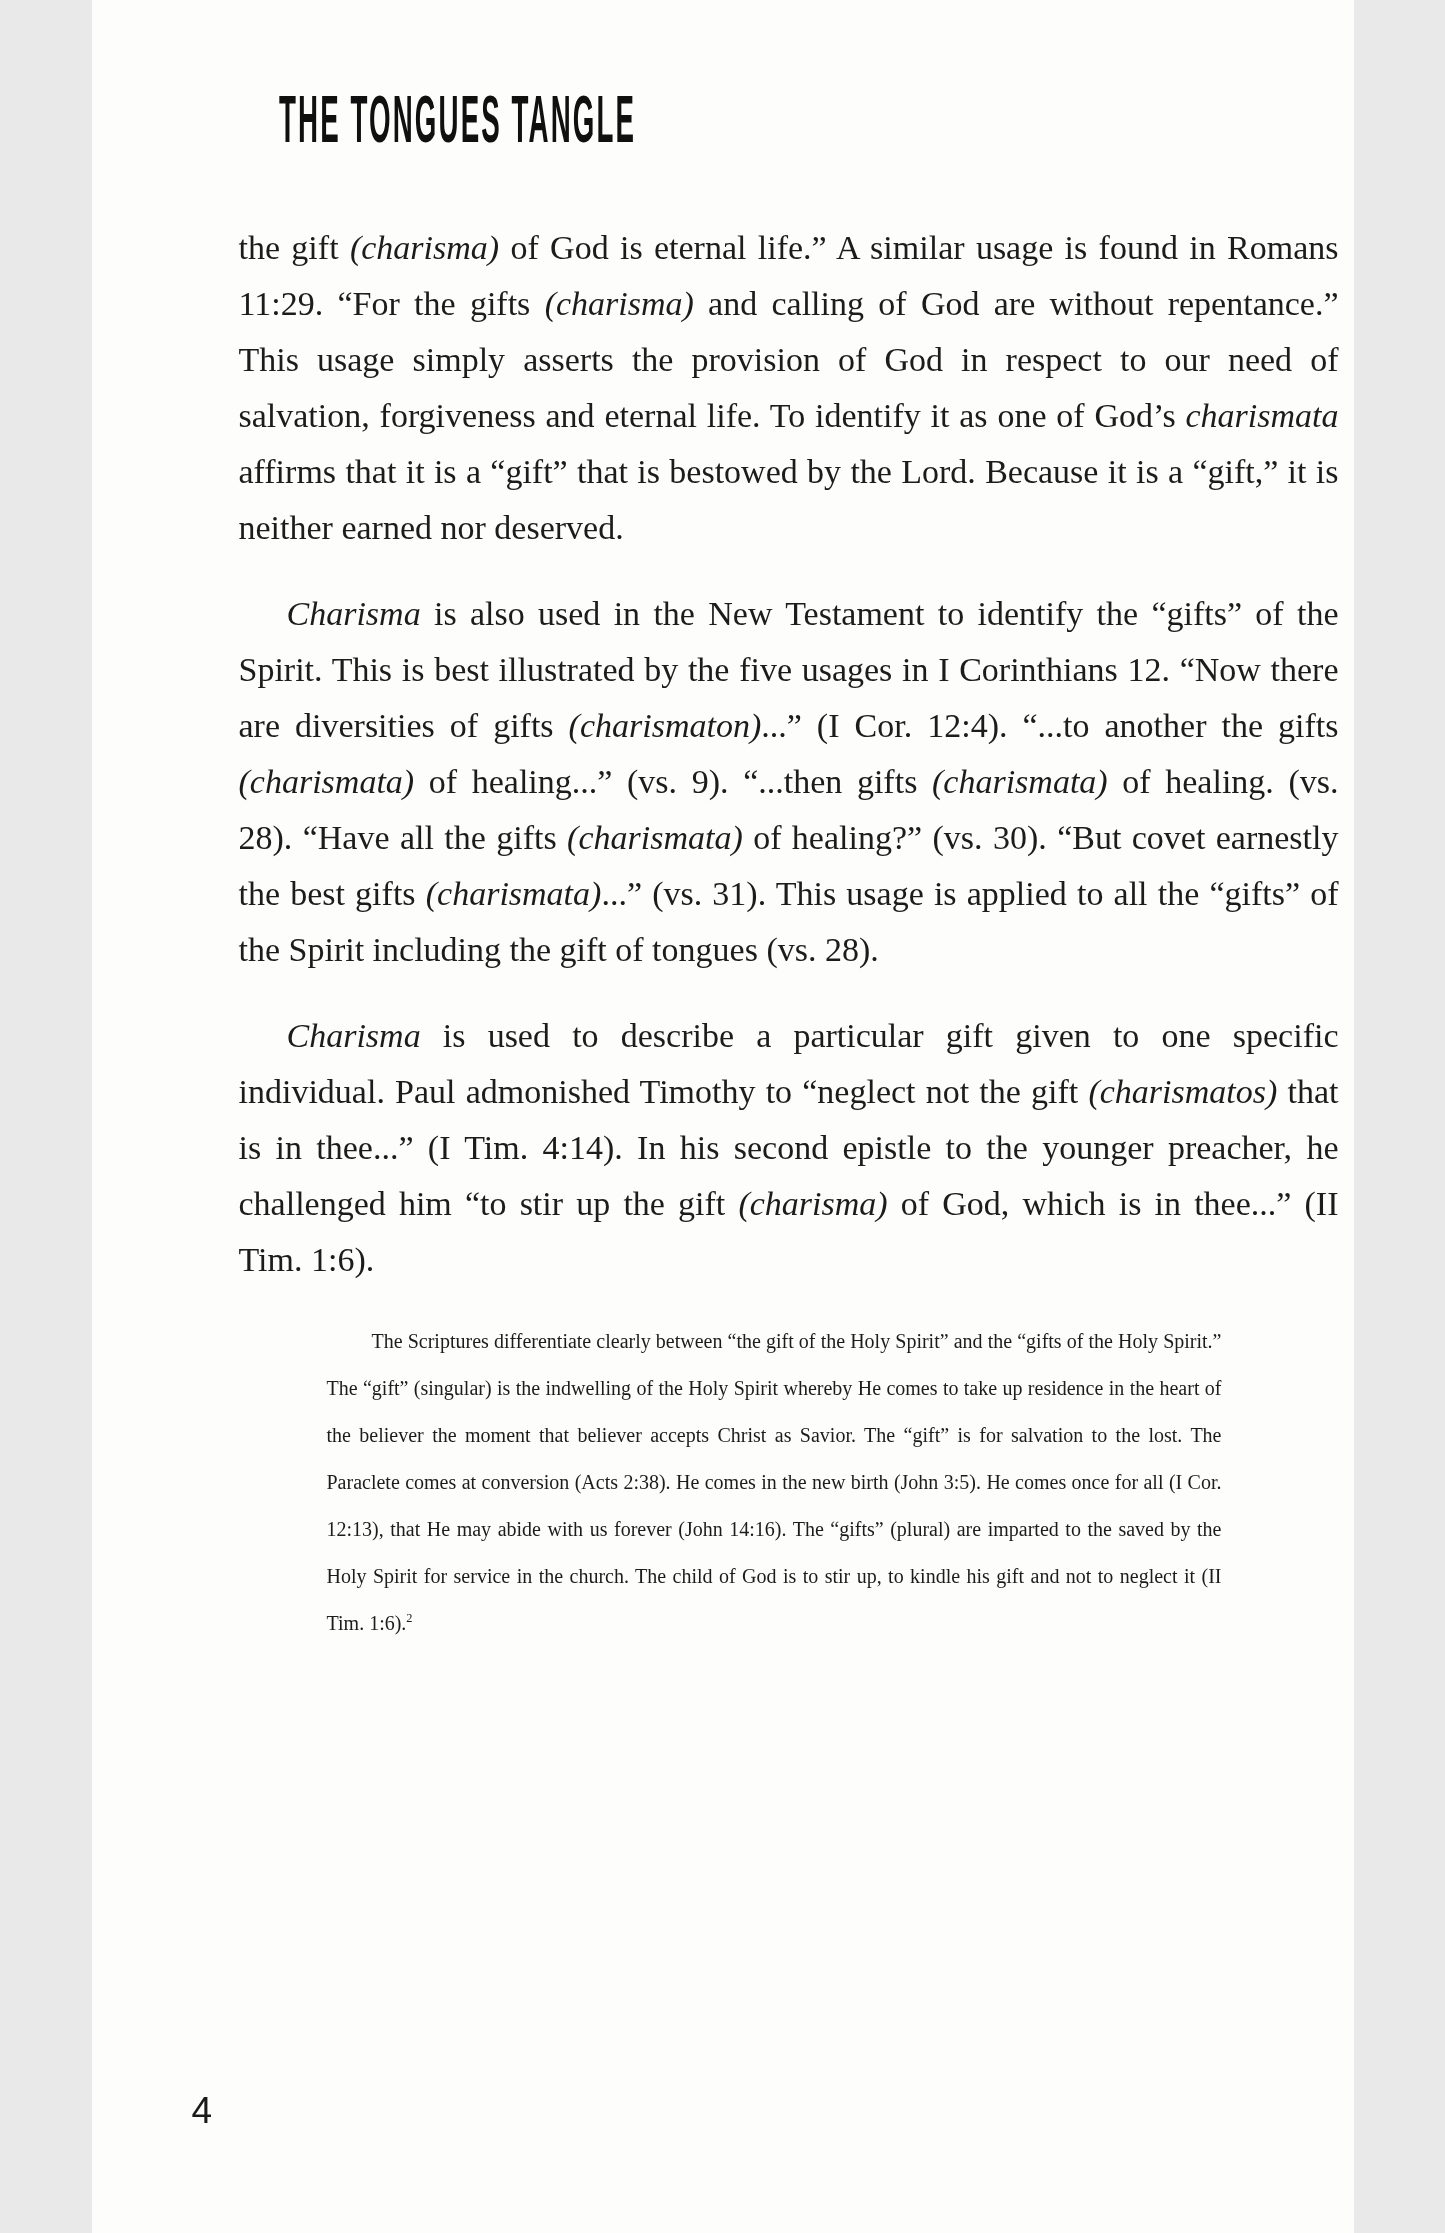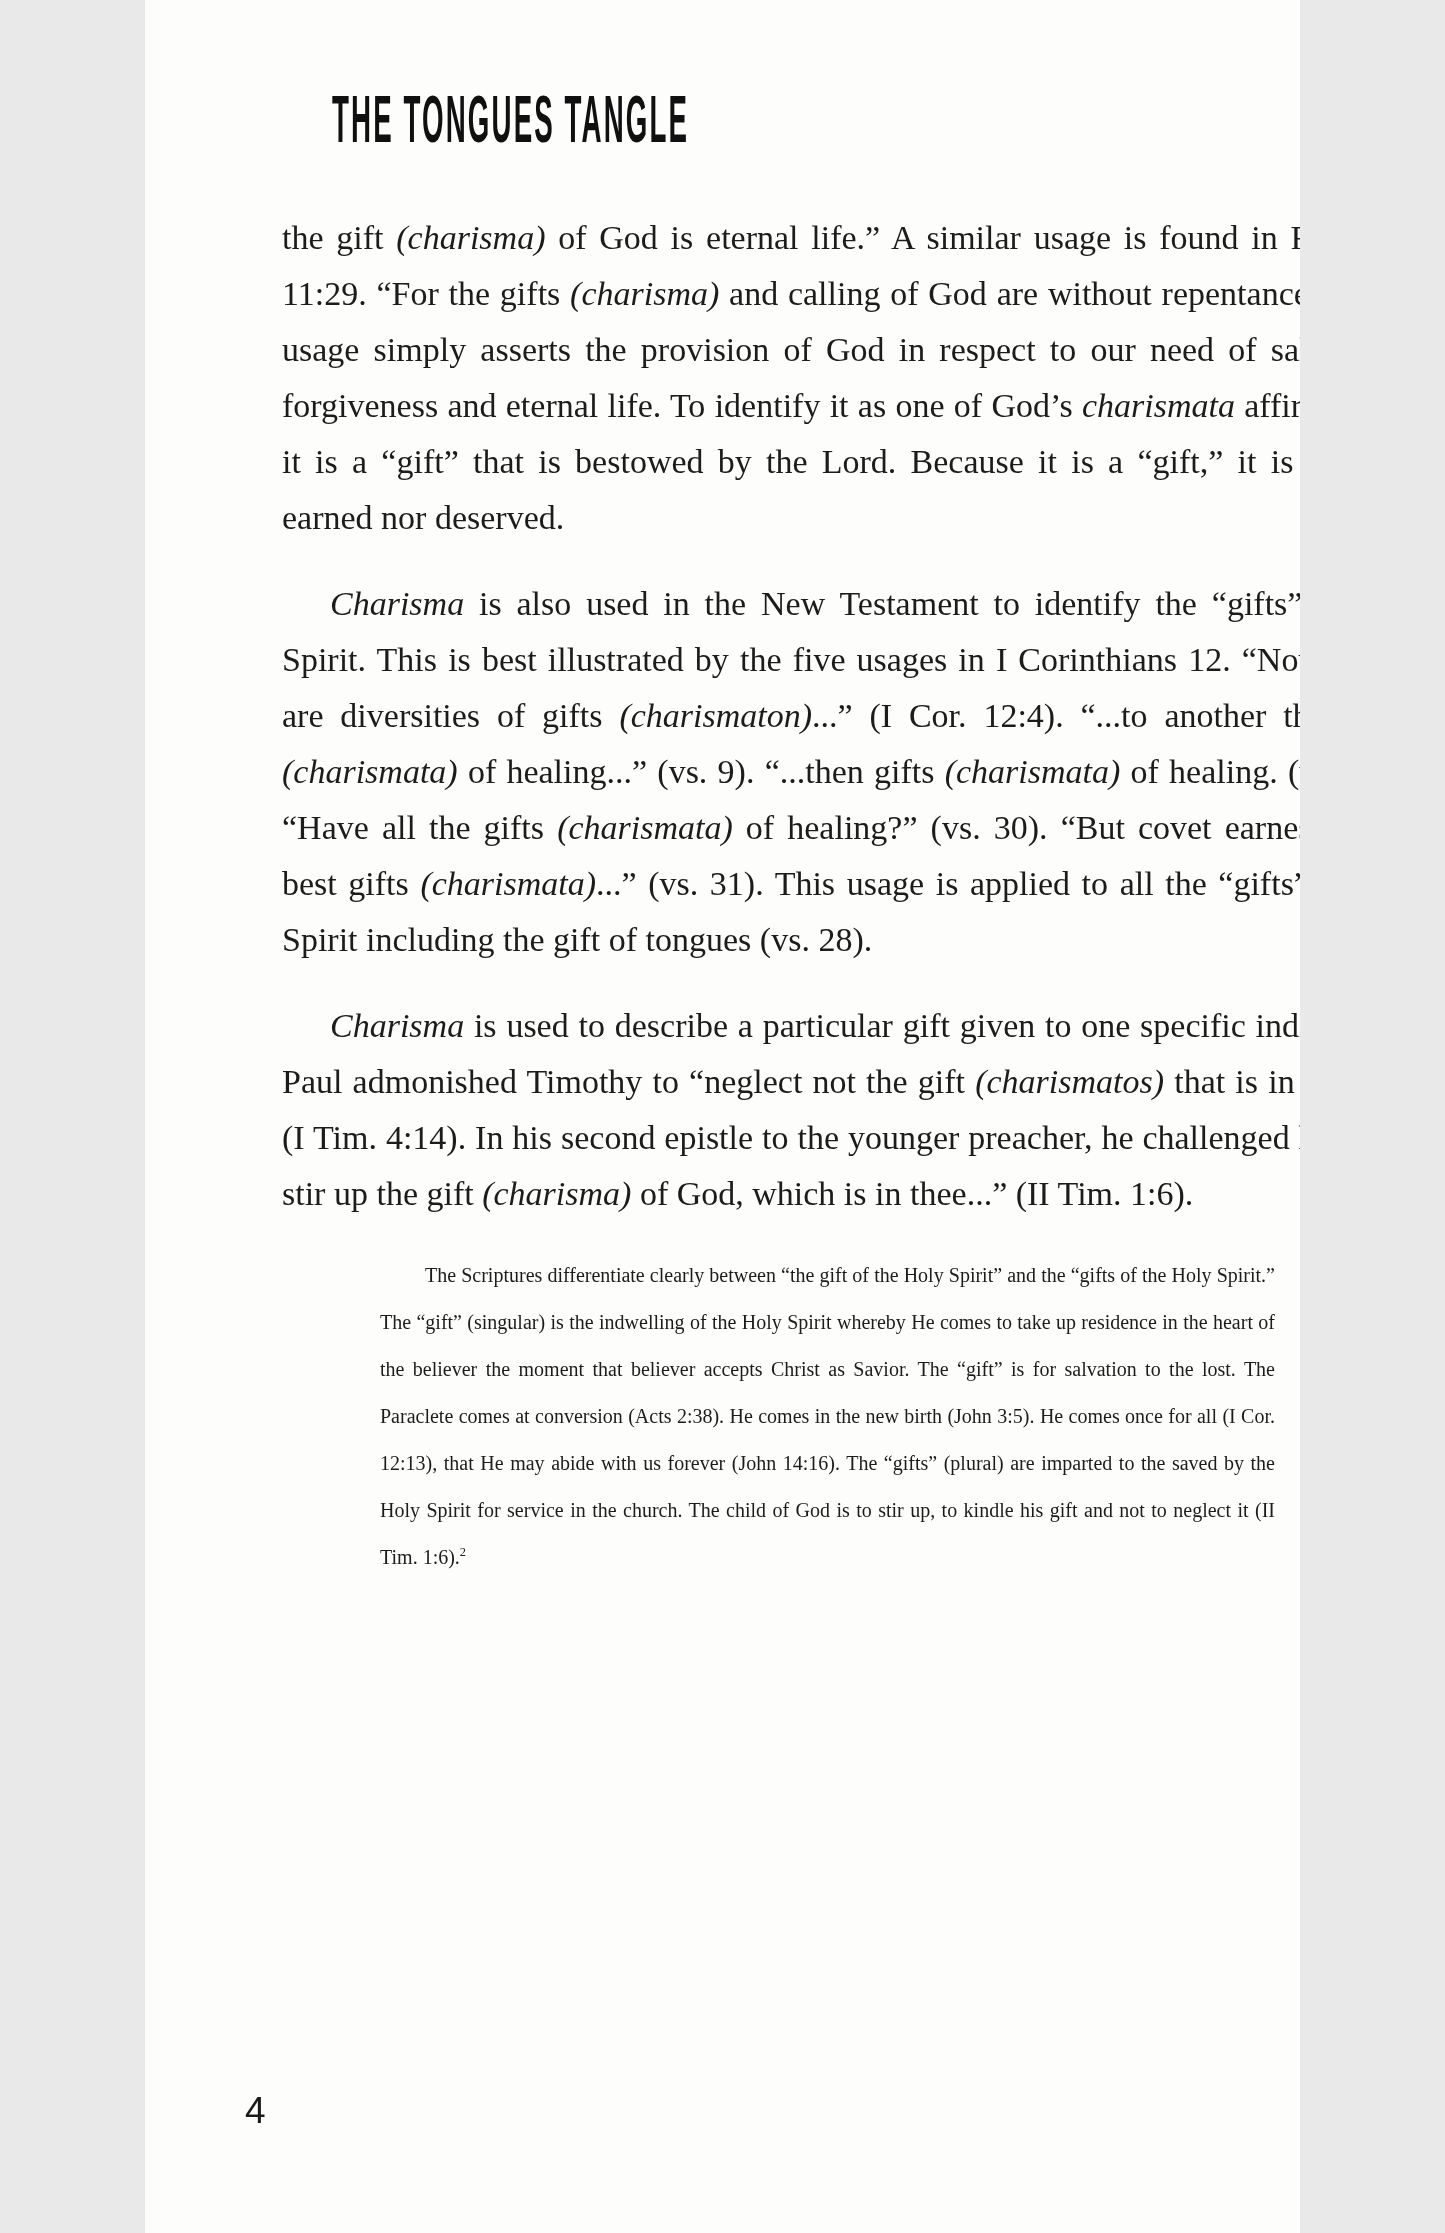--- a/index.html
+++ b/index.html
@@ -1,19 +1,19 @@
 <!DOCTYPE html>
 <html><head>
 <meta charset="utf-8">
 <style>
   * { margin: 0; padding: 0; box-sizing: border-box; }
   html, body { background: #e9e9e9; }
   .page {
     position: relative;
-    width: 1155px;
+    width: 1262px;
     height: 2233px;
     margin: 0 auto;
     background: #fdfdfc;
     font-family: "Liberation Serif", serif;
     color: #1c1c1c;
     overflow: hidden;
   }
   .chapter-title {
     position: absolute;
     left: 187px;
@@ -28,21 +28,21 @@
     transform-origin: left top;
     white-space: nowrap;
   }
   .text-column {
     position: absolute;
     left: 137px;
     top: 210px;
     width: 1120px;
   }
   .text-column p {
-    margin: 0;
+    margin: 10px;
     text-align: justify;
   }
   .text-column p:not(:first-child) { margin-top: 30px; }
   p.body {
     font-size: 34px;
     line-height: 56px;
   }
   p.blockquote {
     font-size: 20px;
     line-height: 47px;

